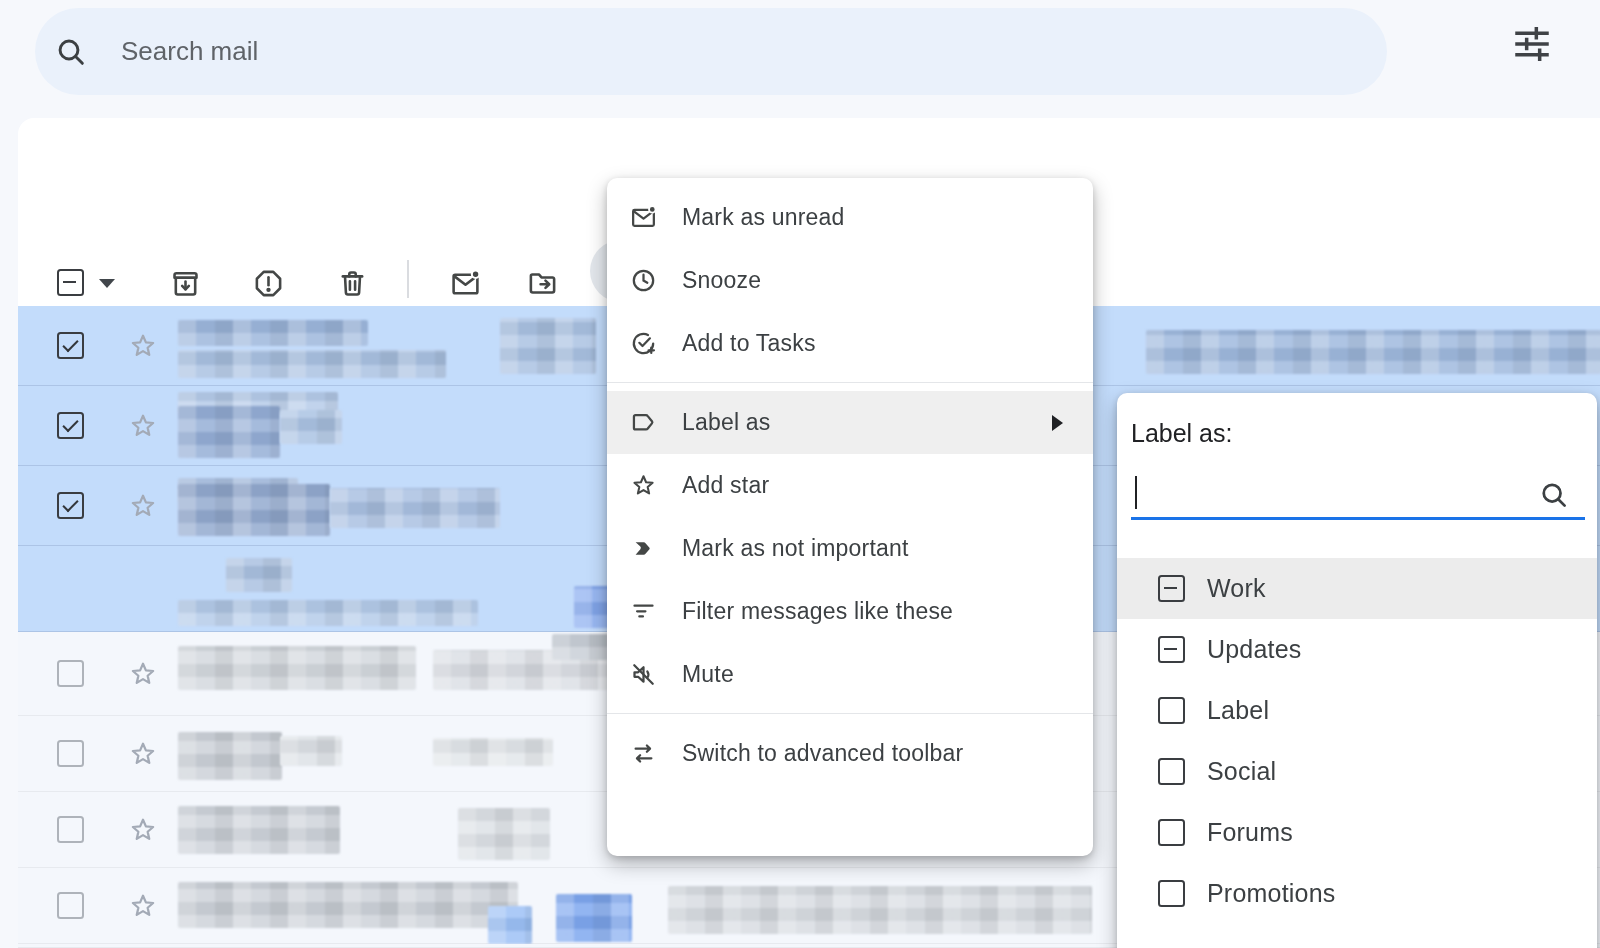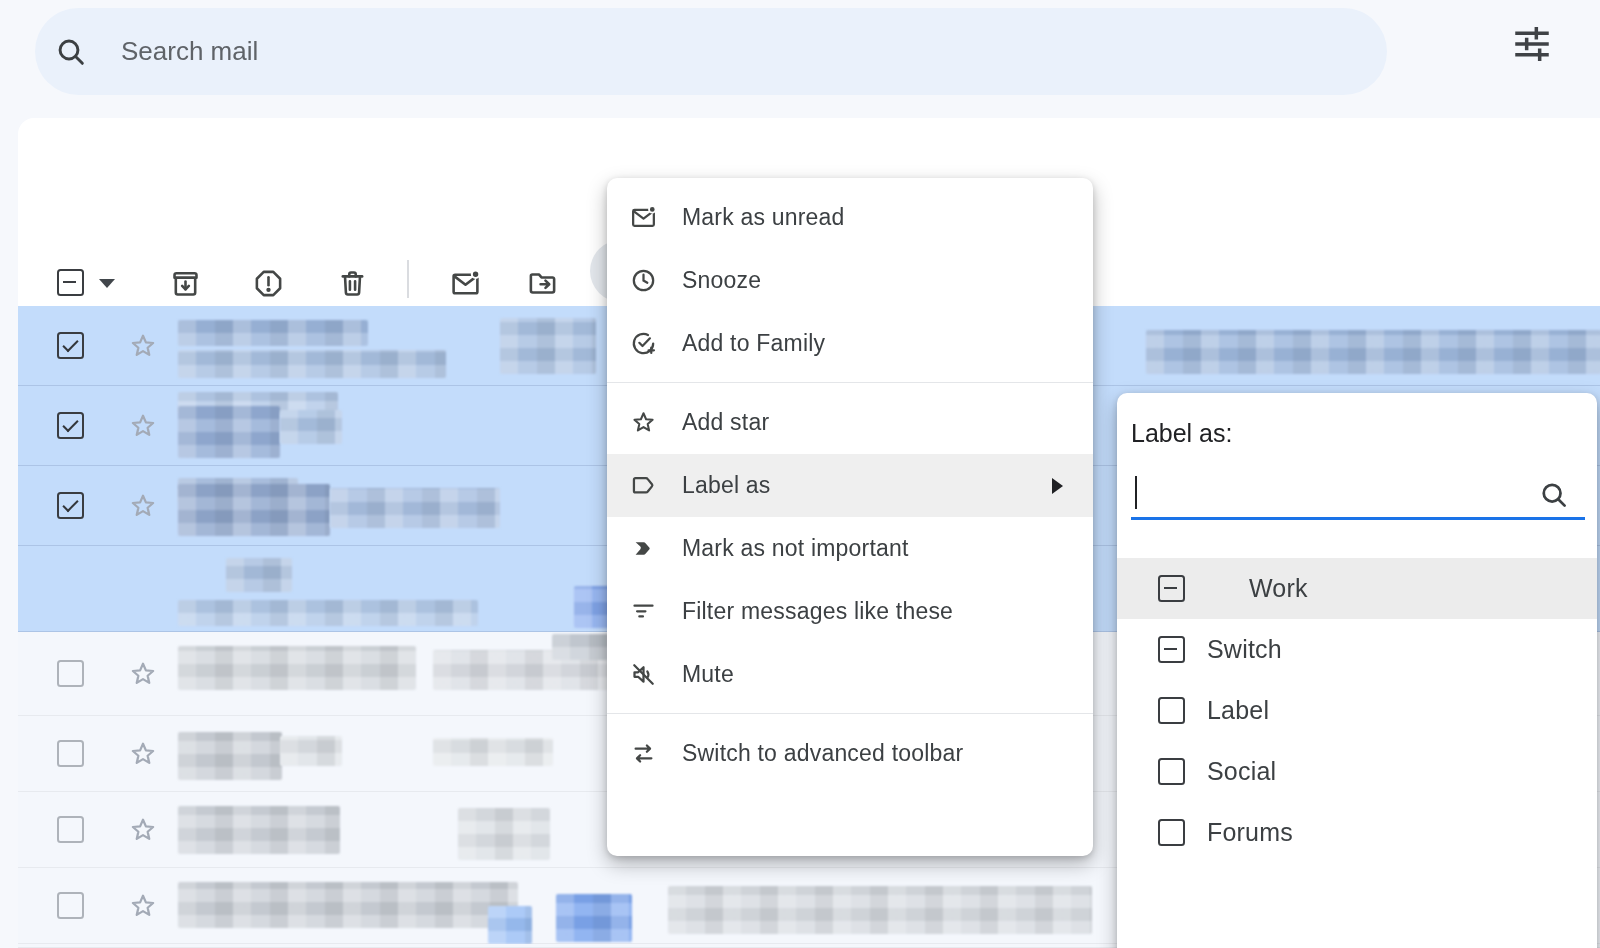--- a/index.html
+++ b/index.html
@@ -75,21 +75,21 @@
 
   
   .submenu{left:1117px;top:393px;width:480px;height:706px;background:#fff;border-radius:10px;
     box-shadow:0 8px 20px rgba(0,0,0,.28),0 2px 6px rgba(0,0,0,.15);z-index:7;overflow:hidden;}
   .sm-title{position:absolute;left:14px;top:26px;font-size:25px;color:#202124;}
   .sm-search{position:absolute;left:14px;top:72px;width:454px;height:55px;border-bottom:3px solid var(--underline);}
   .sm-cursor{position:absolute;left:4px;top:11px;width:2px;height:33px;background:#202124;}
   .sm-search-icon{position:absolute;right:16px;top:15px;width:30px;height:30px;color:#3c4043;}
   .sm-list{position:absolute;left:0;top:165px;width:480px;}
   .lrow{height:61px;display:flex;align-items:center;padding-left:41px;cursor:pointer;}
-  .lrow.hl{background:#ececec;gap:42px;}
+  .lrow.hl{background:#ececec;}
   .lrow .cbx{flex:0 0 auto;}
   .llabel{font-size:25px;color:#3c4043;margin-left:22px;letter-spacing:.2px;}
 </style>
 </head>
 <body>
 
 <svg width="0" height="0" style="position:absolute" aria-hidden="true">
   <symbol id="i-search" viewBox="0 0 24 24">
       <circle cx="10.5" cy="10.5" r="6.7" fill="none" stroke="currentColor" stroke-width="2.2"></circle>
       <line x1="15.6" y1="15.6" x2="20.5" y2="20.5" stroke="currentColor" stroke-width="2.2" stroke-linecap="round"></line>
@@ -317,36 +317,36 @@
     <div class="mitem">
     <svg class="micon">
         <use href="#i-clock"></use>
       </svg>
     <span class="mlabel">Snooze</span>
   </div>
     <div class="mitem">
     <svg class="micon">
         <use href="#i-task-add"></use>
       </svg>
-    <span class="mlabel">Add to Family</span>
+    <span class="mlabel">Add to Tasks</span>
   </div>
     <div class="mdivider"></div>
-    <div class="mitem">
-    <svg class="micon">
-        <use href="#i-star"></use>
-      </svg>
-    <span class="mlabel">Add star</span>
-  </div>
     <div class="mitem hl">
     <svg class="micon">
         <use href="#i-label"></use>
       </svg>
     <span class="mlabel">Label as</span>
   <span class="marrow"></span>
     </div>
+    <div class="mitem">
+    <svg class="micon">
+        <use href="#i-star"></use>
+      </svg>
+    <span class="mlabel">Add star</span>
+  </div>
     <div class="mitem">
     <svg class="micon">
         <use href="#i-not-important"></use>
       </svg>
     <span class="mlabel">Mark as not important</span>
   </div>
     <div class="mitem">
     <svg class="micon">
         <use href="#i-filter"></use>
       </svg>
@@ -375,28 +375,32 @@
         <use href="#i-search"></use>
       </svg>
   </div>
   <div class="sm-list" id="label-list">
       <div class="lrow hl">
     <div class="cbx dash"></div>
     <span class="llabel">Work</span>
   </div>
       <div class="lrow">
     <div class="cbx dash"></div>
-    <span class="llabel">Switch</span>
+    <span class="llabel">Updates</span>
   </div>
       <div class="lrow">
     <div class="cbx"></div>
     <span class="llabel">Label</span>
   </div>
       <div class="lrow">
     <div class="cbx"></div>
     <span class="llabel">Social</span>
   </div>
       <div class="lrow">
     <div class="cbx"></div>
     <span class="llabel">Forums</span>
   </div>
+      <div class="lrow">
+    <div class="cbx"></div>
+    <span class="llabel">Promotions</span>
+  </div>
     </div>
 </div>
 
 </body></html>

